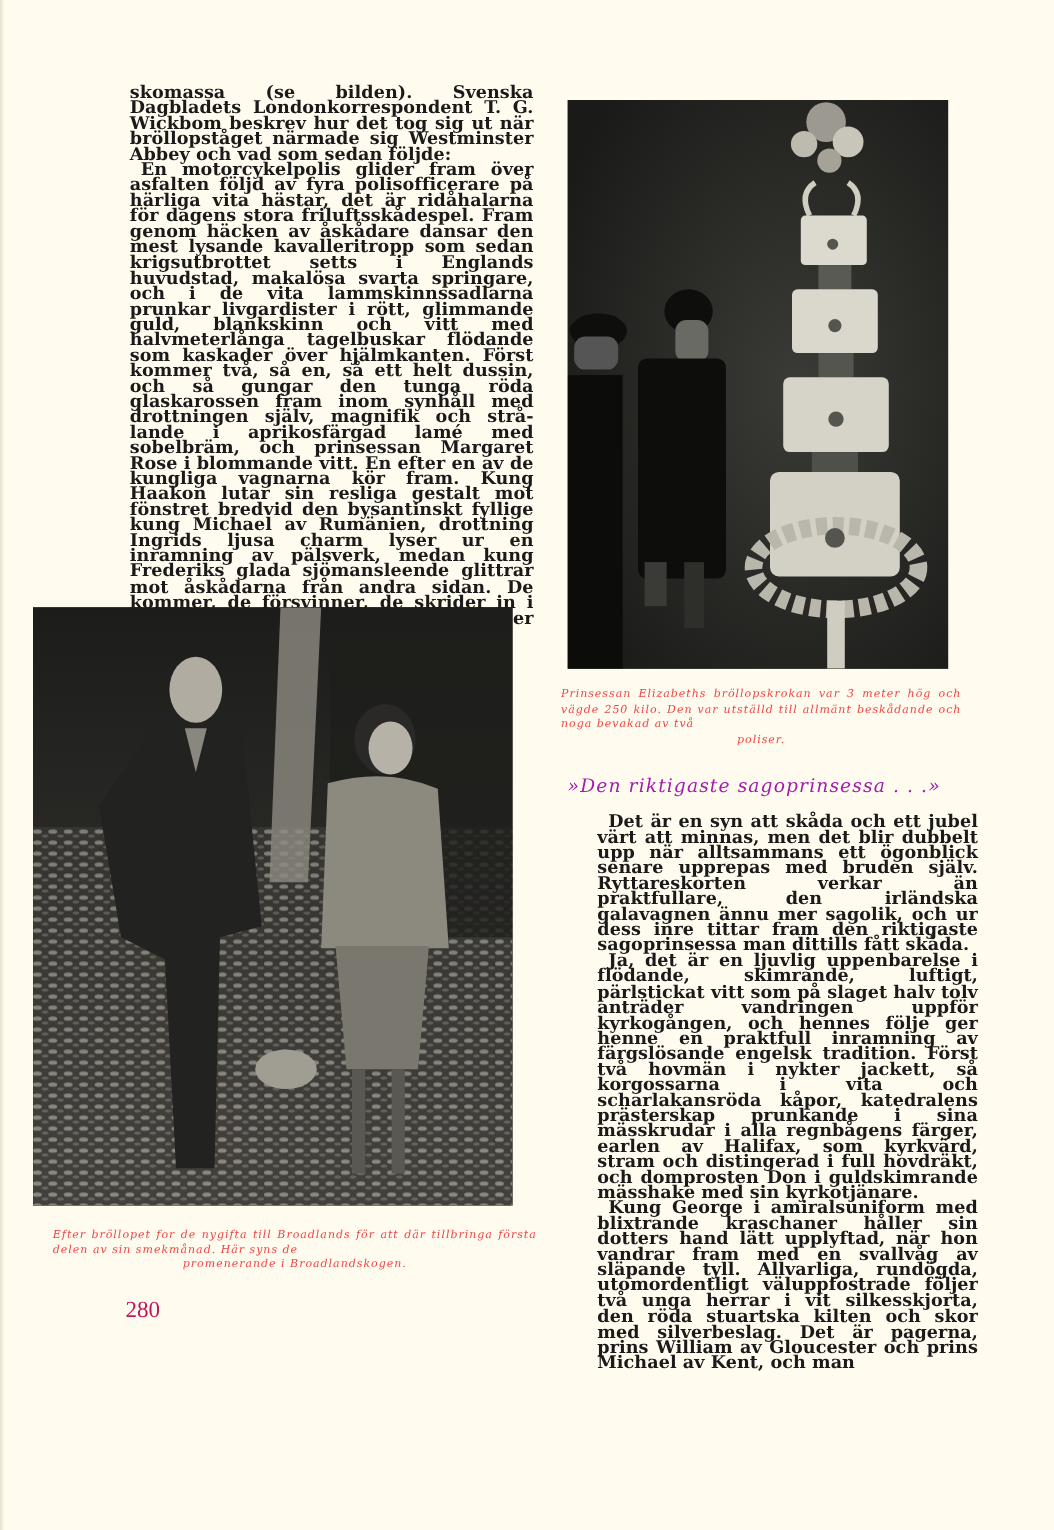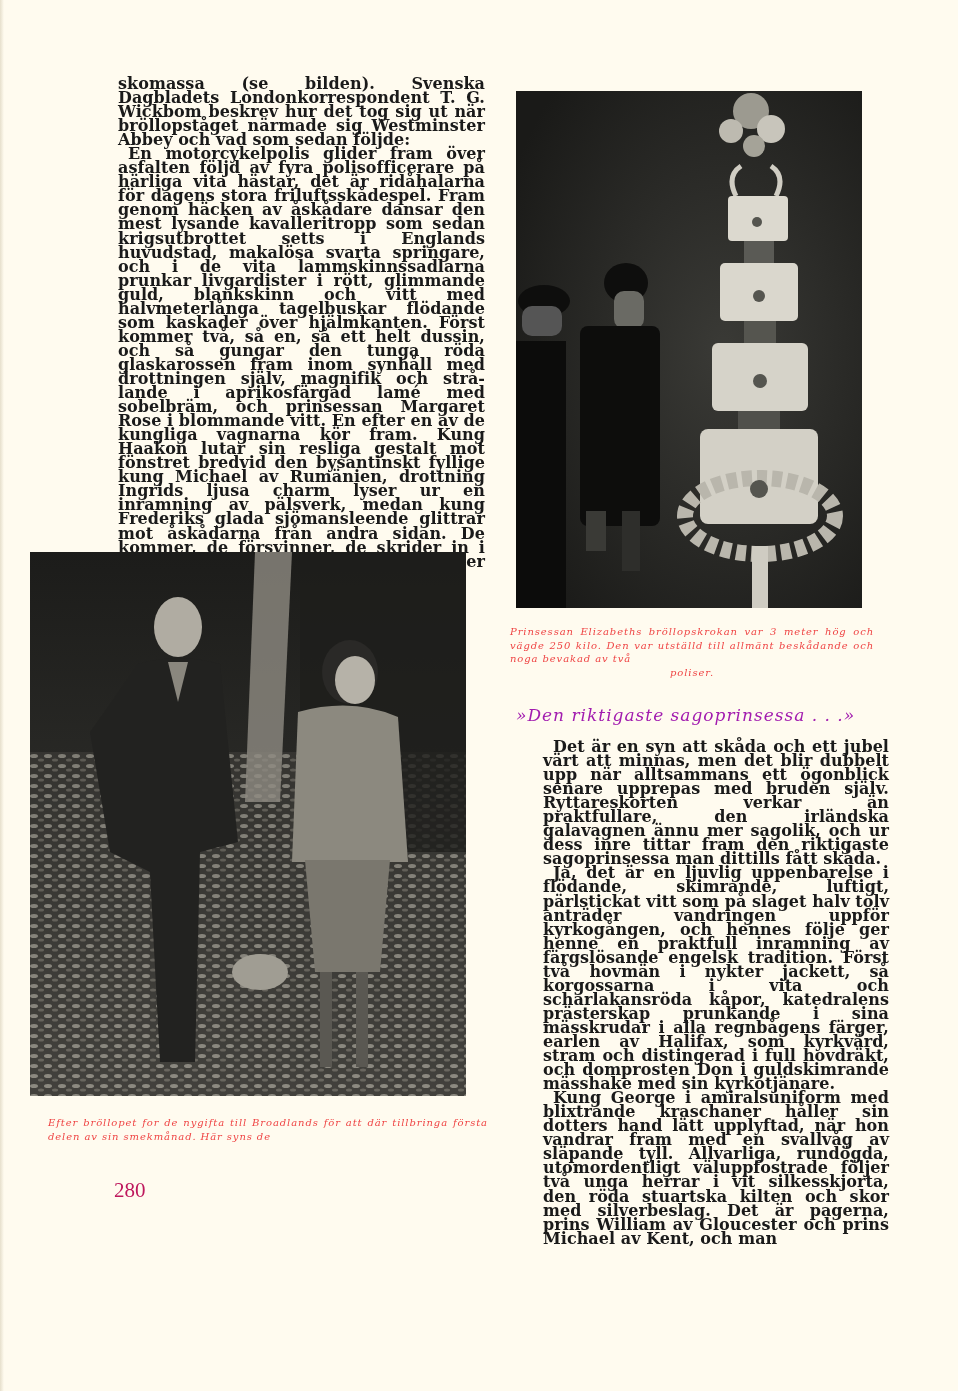--- a/index.html
+++ b/index.html
@@ -165,16 +165,17 @@
     <path d="M275 308 L360 308 L350 420 L285 420 Z" fill="#7a776e"></path>
     <rect x="290" y="420" width="12" height="95" fill="#5a5852"></rect>
     <rect x="326" y="420" width="12" height="95" fill="#5a5852"></rect>
 
     <ellipse cx="230" cy="420" rx="28" ry="18" fill="#a09d93"></ellipse>
   </svg>
 </div>
 
 <div id="caption-couple" class="caption">
   <span>Efter bröllopet for de nygifta till Broadlands för att där tillbringa första delen av sin smekmånad. Här syns de</span>
+  <span class="last">promenerande i Broadlandskogen.</span>
 </div>
 
 <div id="page-number">280</div>
 <div id="stray-marks">. . . ,</div>
 
 </body></html>

